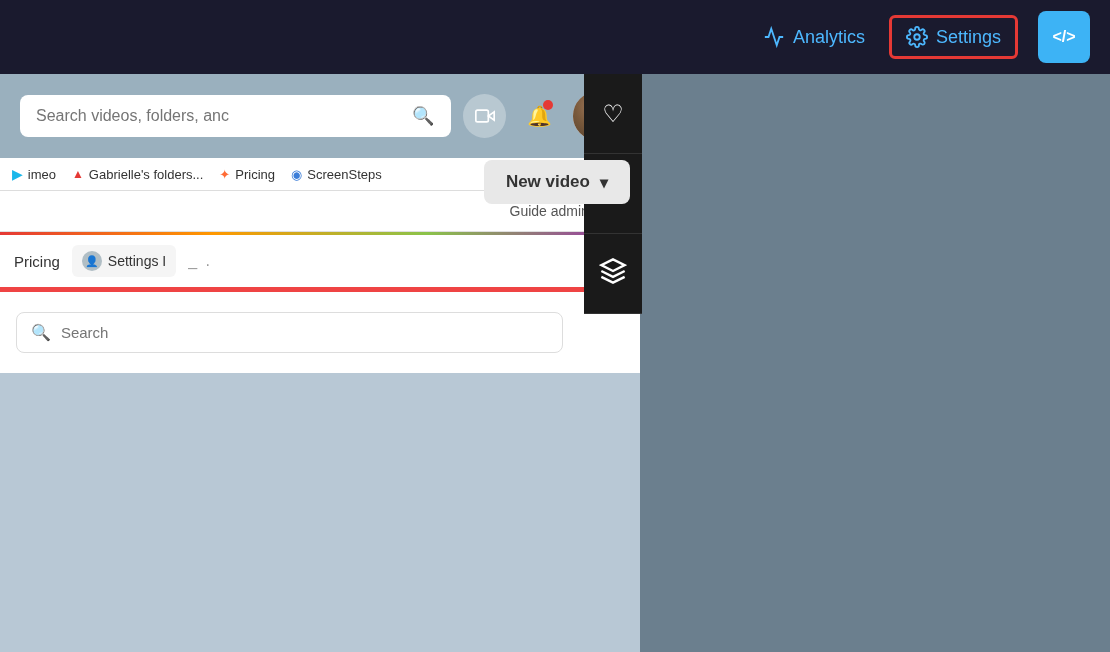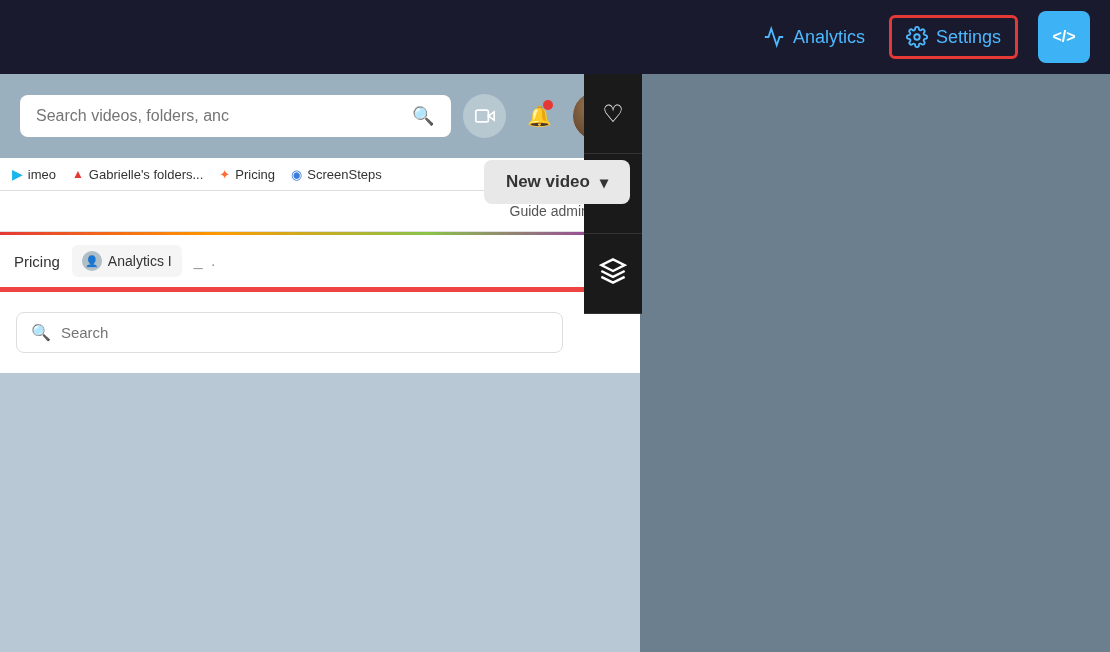--- a/index.html
+++ b/index.html
@@ -393,21 +393,21 @@
       <span class="tab-guide-admin">Guide admin</span>
       <span class="tab-grid-icon">⊞</span>
     </div>
 
     <div class="color-bar"></div>
 
     <div class="action-row">
       <span class="pricing-text">Pricing</span>
       <div class="user-btn">
         <div class="user-icon">👤</div>
-        <span>Analytics I</span>
+        <span>Settings I</span>
       </div>
       <span class="action-dots">_ .</span>
     </div>
 
     <div class="inner-search-row">
       <div class="inner-search-box">
         <span style="color:#999;font-size:16px;">🔍</span>
         <input type="text" style="border: none; outline: none; font-size: 15px; color: #0f172a; background: transparent; width: 100%;" placeholder="Search">
       </div>
     </div>

